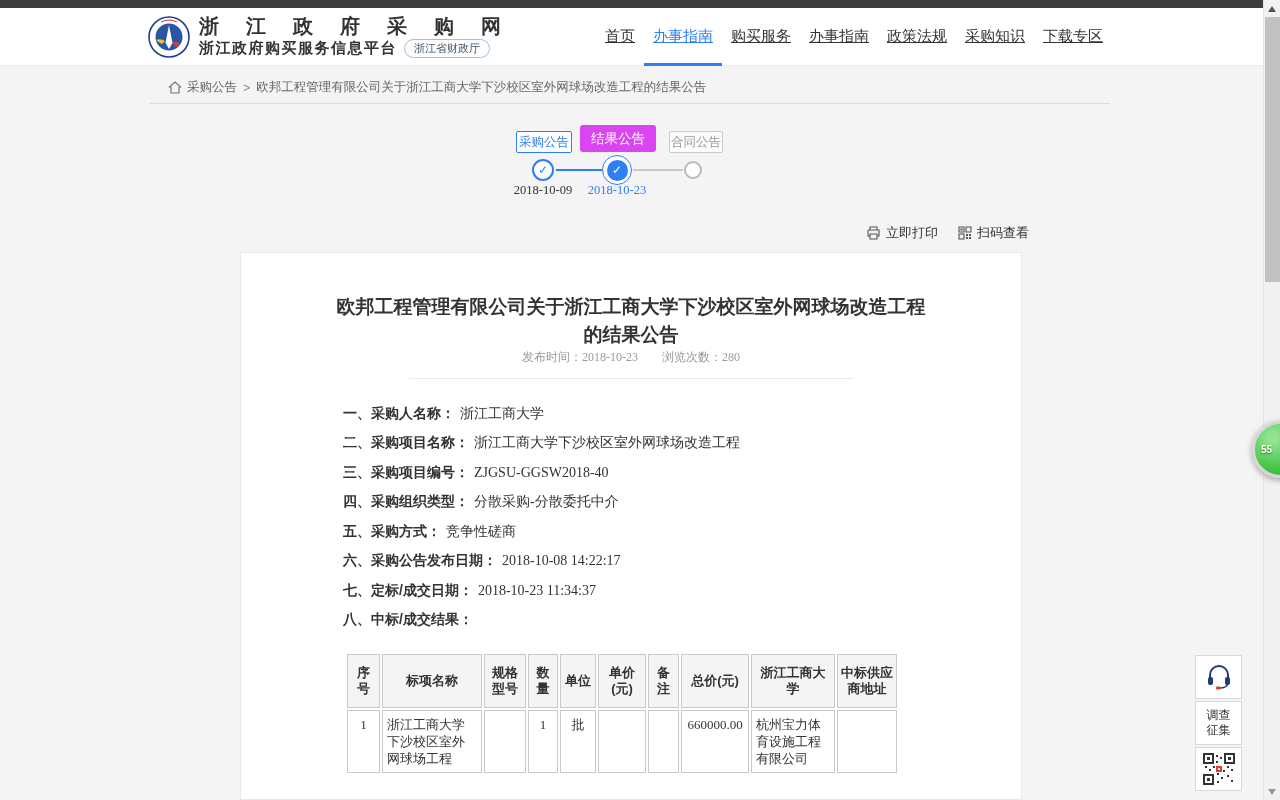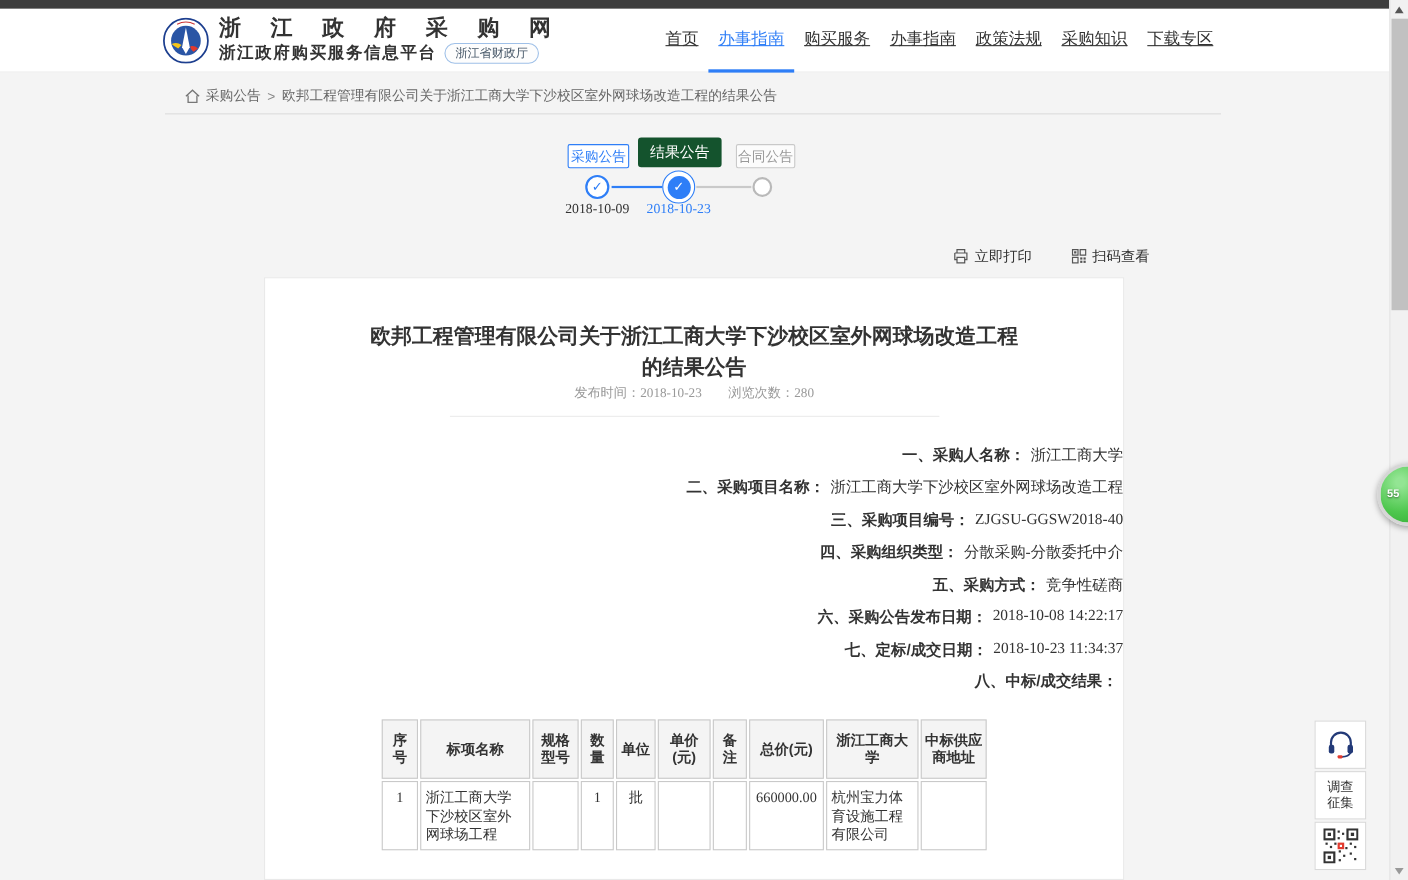--- a/index.html
+++ b/index.html
@@ -34,50 +34,50 @@
   
   .breadcrumb { position:absolute; top:79px; left:168px; display:flex; align-items:center; font-size:12.5px; color:#666; }
   .breadcrumb .home-icon { margin-right:5px; display:flex; }
   .crumb-sep { margin:0 6px; color:#888; }
 
   .divider1 { position:absolute; top:103px; left:150px; width:960px; height:1px; background:#dcdcdc; }
 
   
   .tl-btn { position:absolute; text-align:center; border-radius:2px; font-size:12.5px; cursor:pointer; }
   .tl-btn.done { left:516px; top:131px; width:56px; height:22px; line-height:20px; border:1px solid #2e7ef7; color:#2e7ef7; background:#fff; }
-  .tl-btn.active { left:580px; top:125px; width:76px; height:27px; line-height:27px; background:#14532d; color:#fff; font-size:13.5px; border-radius:3px; }
+  .tl-btn.active { left:580px; top:125px; width:76px; height:27px; line-height:27px; background:#d946ef; color:#fff; font-size:13.5px; border-radius:3px; }
   .tl-btn.pending { left:669px; top:131px; width:54px; height:22px; line-height:20px; border:1px solid #c9c9c9; color:#999; background:#fcfcfc; }
 
   .tl-line { position:absolute; top:169px; height:2px; }
   .tl-line.blue { left:556px; width:46px; background:#2e7ef7; }
   .tl-line.gray { left:633px; width:50px; background:#c9c9c9; }
 
   .tl-circle1 { position:absolute; left:532px; top:159px; width:22px; height:22px; border:2px solid #2e7ef7; border-radius:50%; background:#fff; color:#2e7ef7; font-size:12px; display:flex; align-items:center; justify-content:center; }
   .tl-ring { position:absolute; left:602px; top:155px; width:30px; height:30px; border:1px solid #2e7ef7; border-radius:50%; background:#fff; display:flex; align-items:center; justify-content:center; }
   .tl-circle2 { width:21px; height:21px; border-radius:50%; background:#2e7ef7; color:#fff; font-size:12px; display:flex; align-items:center; justify-content:center; }
   .tl-circle3 { position:absolute; left:684px; top:161px; width:18px; height:18px; border:2px solid #b9b9b9; border-radius:50%; background:#fff; }
 
   .tl-date { position:absolute; top:183px; width:80px; text-align:center; font-size:12.5px; font-family:"Liberation Serif", serif; }
   .tl-date.d1 { left:503px; color:#333; }
   .tl-date.d2 { left:577px; color:#2e7ef7; }
 
   
-  .actions { position:absolute; top:224px; left:866px; display:flex; gap:36px; }
+  .actions { position:absolute; top:224px; left:866px; display:flex; gap:20px; }
   .action { display:flex; align-items:center; gap:5px; font-size:13px; color:#333; cursor:pointer; }
 
   
   .card { position:absolute; top:252px; left:240px; width:782px; height:548px; background:#fff; border:1px solid #e9e9e9; }
   .article-title { margin:40px auto 0; width:600px; text-align:center; font-size:19px; font-weight:700; color:#333; line-height:28px; }
   .article-meta { text-align:center; font-size:12px; color:#999; }
   .article-meta .sep { display:inline-block; width:24px; }
   .meta-val { font-family:"Liberation Serif", serif; }
   .meta-divider { margin:12px auto 0; width:445px; height:1px; background:#ececec; }
 
   .info-list { margin:20px 0 0 102px; }
-  .info-item { height:29.5px; display:flex; align-items:center; font-size:14px; color:#333;justify-content:flex-end; }
+  .info-item { height:29.5px; display:flex; align-items:center; font-size:14px; color:#333; }
   .info-label { font-weight:700; white-space:nowrap; }
   .info-value { font-family:"Liberation Serif", serif; margin-left:5px; white-space:nowrap; }
 
   
   .result-table { margin:17px 0 0 104px; border-collapse:separate; border-spacing:2px; table-layout:fixed; }
   .result-table th { background:#f4f4f4; border:1px solid #c9c9c9; font-size:13px; font-weight:700; color:#333; padding:5px 3px; height:54px; vertical-align:middle; text-align:center; line-height:16px; }
   .result-table td { background:#fff; border:1px solid #c9c9c9; font-size:13px; color:#333; font-family:"Liberation Serif", serif; padding:5px 4px; height:62px; vertical-align:top; line-height:17px; }
   .result-table td.c { text-align:center; }
   .result-table td.l { text-align:left; }
 

